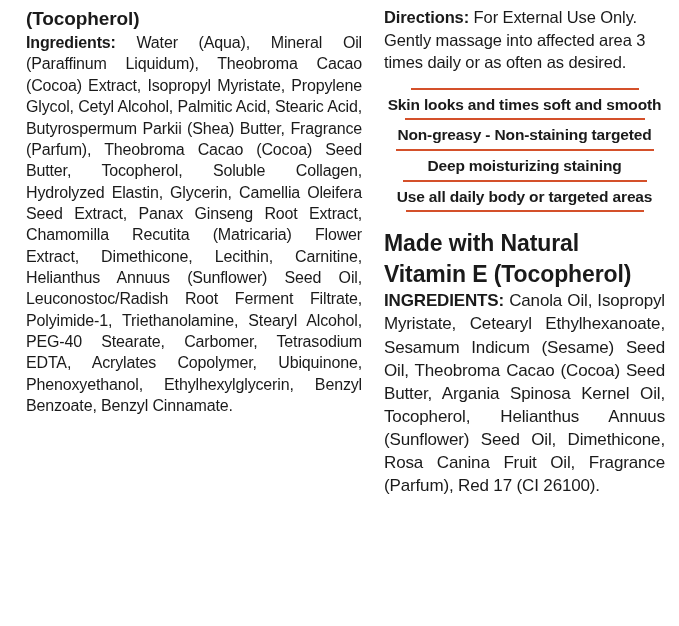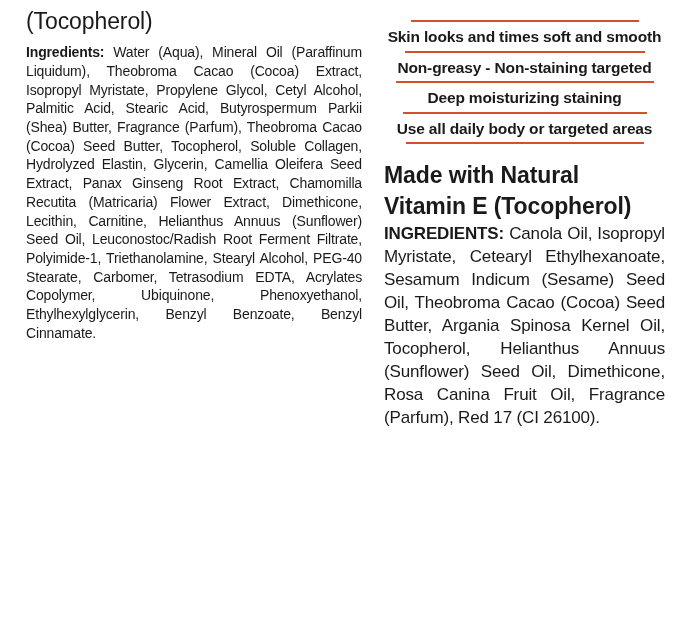--- a/index.html
+++ b/index.html
@@ -27,32 +27,32 @@
     width: 336px;
     flex: 0 0 336px;
   }
   .col-right {
     flex: 1 1 auto;
     padding-left: 4px;
   }
 
   
   .tocopherol-line {
-    font-size: 23px;
+    font-size: 19px;
     line-height: 1.32;
-    font-weight: 400;
+    font-weight: 700;
     letter-spacing: -0.1px;
   }
   .ingredients-block {
-    font-size: 14px;
+    font-size: 16px;
     line-height: 1.335;
     text-align: justify;
     text-justify: inter-word;
     letter-spacing: -0.15px;
-    margin-top: 7px;
+    margin-top: 1px;
   }
   .ingredients-block .lead {
     font-weight: 700;
   }
 
   
   .directions {
     font-size: 16.5px;
     line-height: 1.37;
     letter-spacing: -0.1px;
@@ -110,20 +110,23 @@
   <div class="col-left">
     <div class="tocopherol-line">(Tocopherol)</div>
 
     <div class="ingredients-block">
       <span class="lead">Ingredients:</span><span> Water (Aqua), Mineral Oil (Paraffinum Liquidum), Theobroma Cacao (Cocoa) Extract, Isopropyl Myristate, Propylene Glycol, Cetyl Alcohol, Palmitic Acid, Stearic Acid, Butyrospermum Parkii (Shea) Butter, Fragrance (Parfum), Theobroma Cacao (Cocoa) Seed Butter, Tocopherol, Soluble Collagen, Hydrolyzed Elastin, Glycerin, Camellia Oleifera Seed Extract, Panax Ginseng Root Extract, Chamomilla Recutita (Matricaria) Flower Extract, Dimethicone, Lecithin, Carnitine, Helianthus Annuus (Sunflower) Seed Oil, Leuconostoc/Radish Root Ferment Filtrate, Polyimide-1, Triethanolamine, Stearyl Alcohol, PEG-40 Stearate, Carbomer, Tetrasodium EDTA, Acrylates Copolymer, Ubiquinone, Phenoxyethanol, Ethylhexylglycerin, Benzyl Benzoate, Benzyl Cinnamate.</span>
     </div>
   </div>
 
   <div class="col-right">
 
+    <div class="directions">
+      <span class="lead">Directions:</span><span> For External Use Only. Gently massage into affected area 3 times daily or as often as desired.</span>
+    </div>
 
     <div class="claims">
       <div class="rule w1"></div>
       <div class="claim">Skin looks and times soft and smooth</div>
       <div class="rule w2"></div>
       <div class="claim">Non-greasy - Non-staining targeted</div>
       <div class="rule w3"></div>
       <div class="claim">Deep moisturizing staining</div>
       <div class="rule w4"></div>
       <div class="claim">Use all daily body or targeted areas</div>

